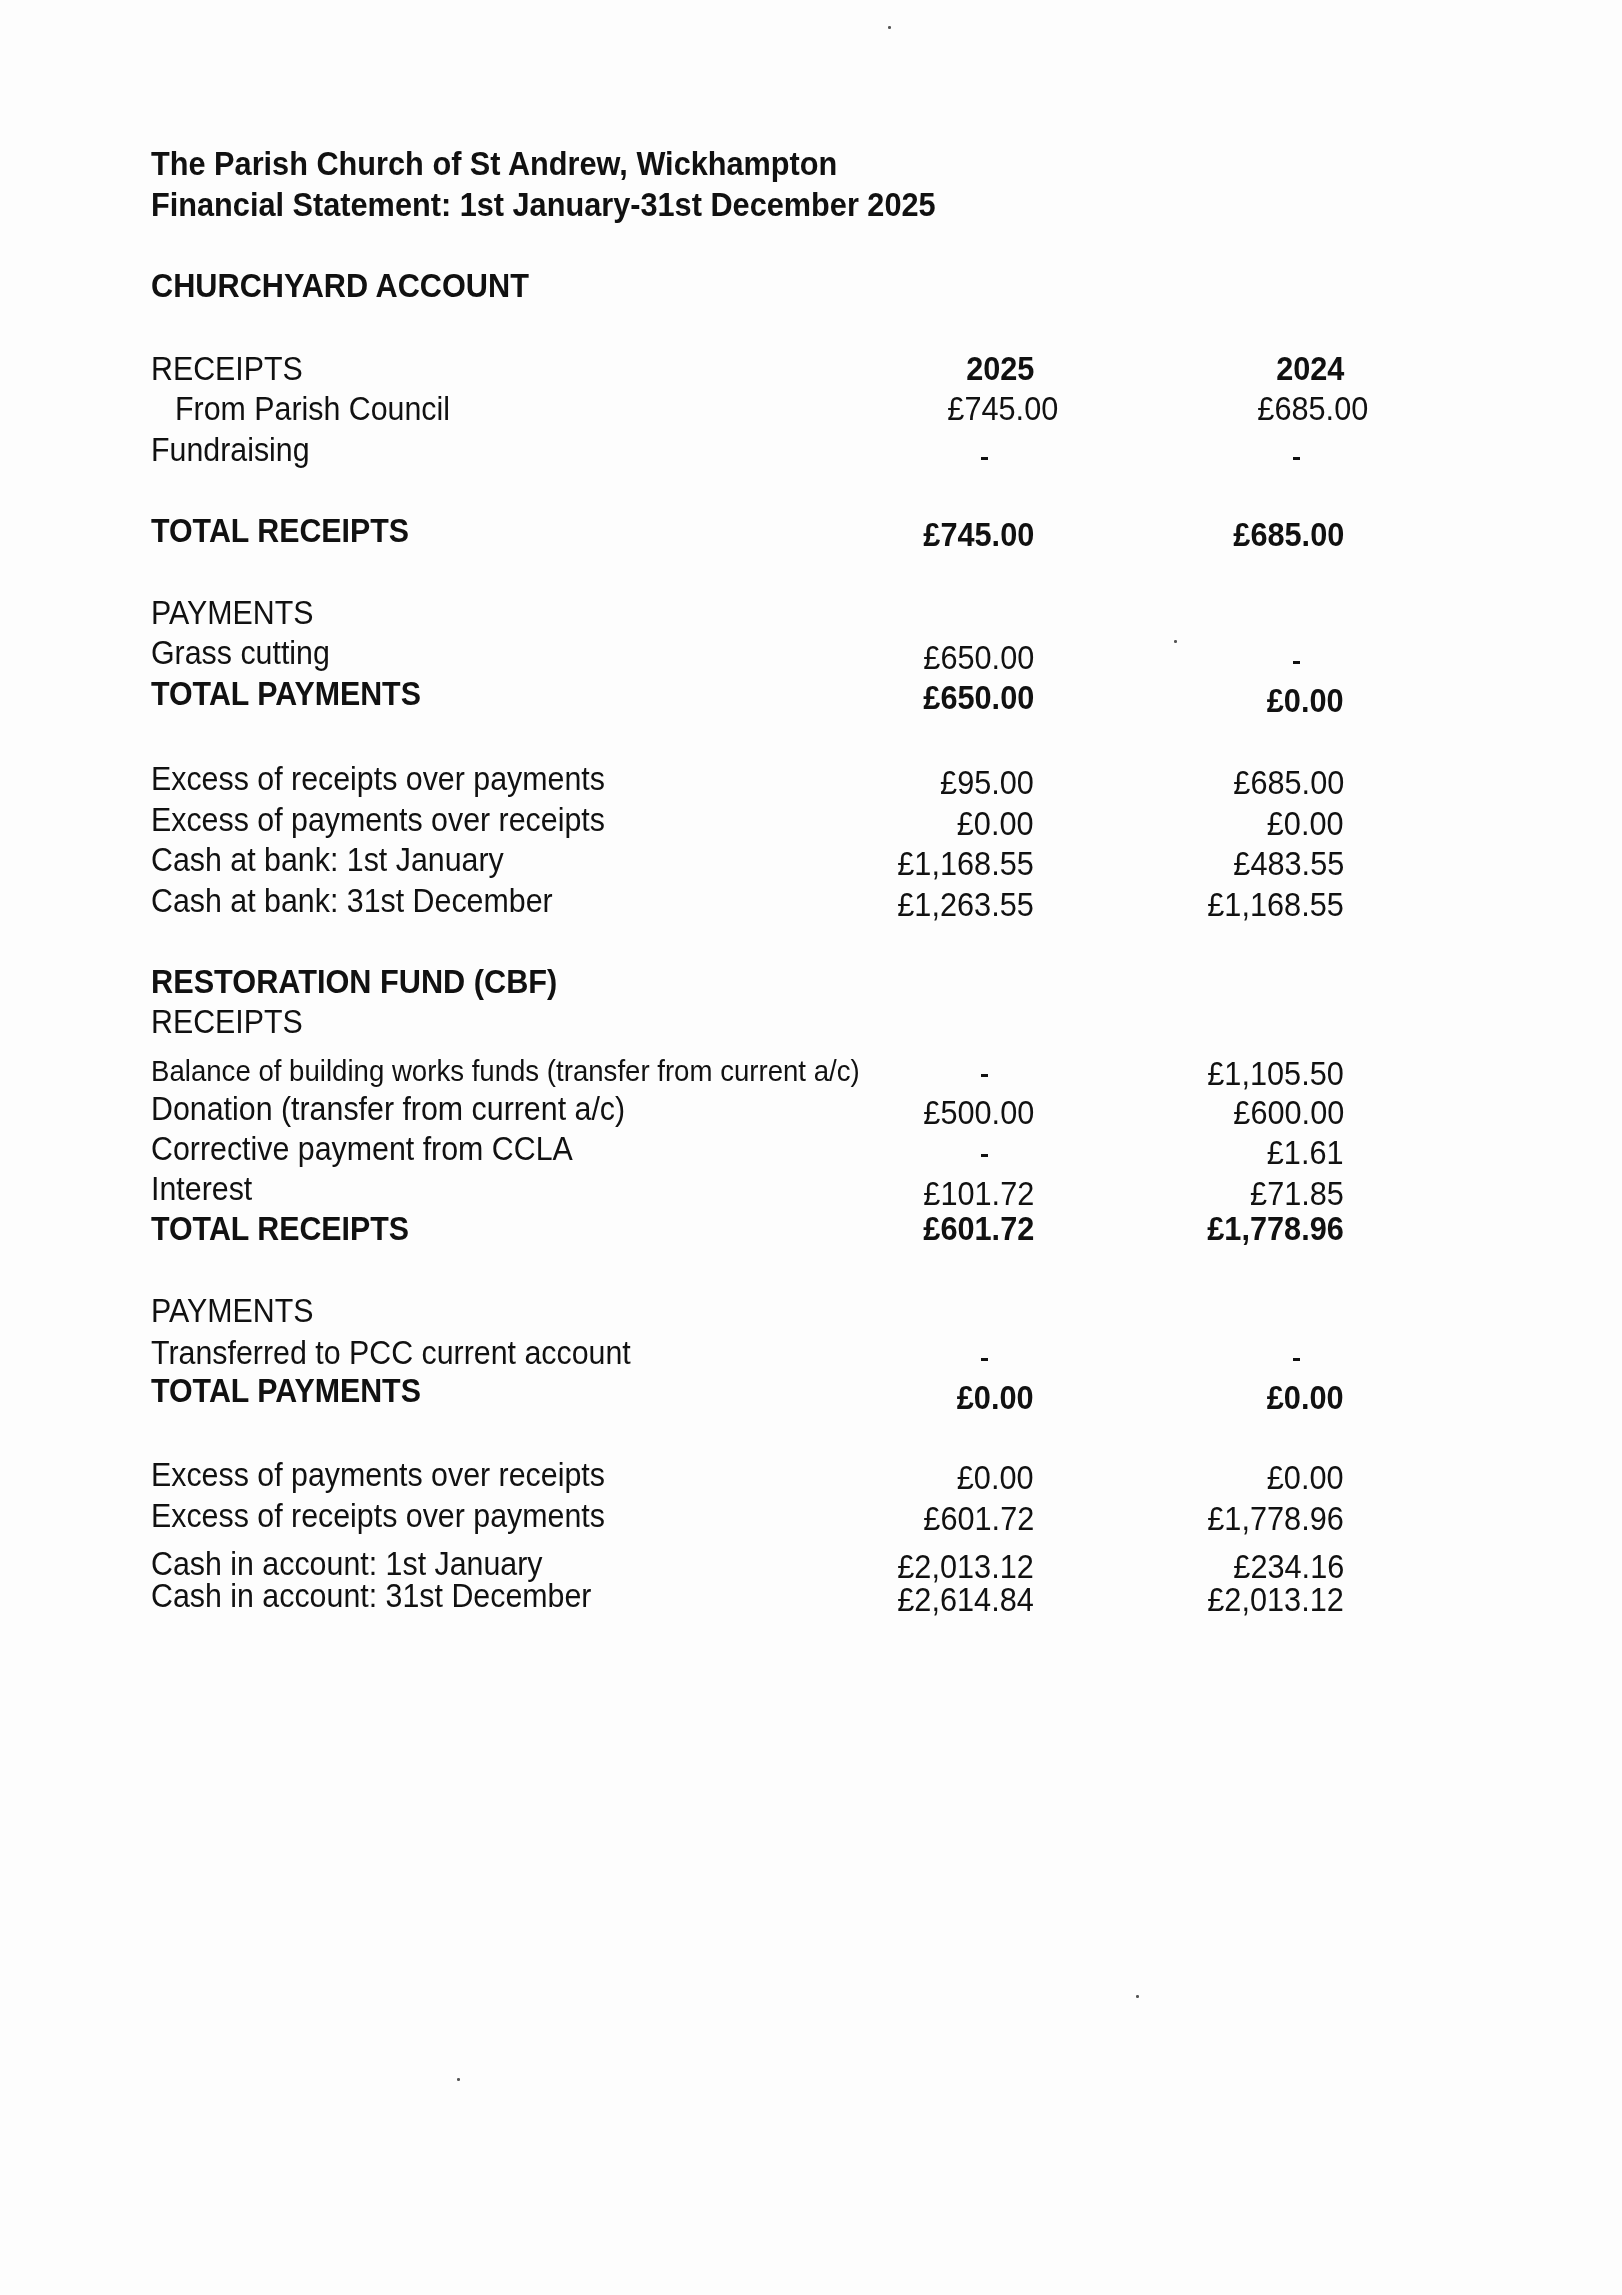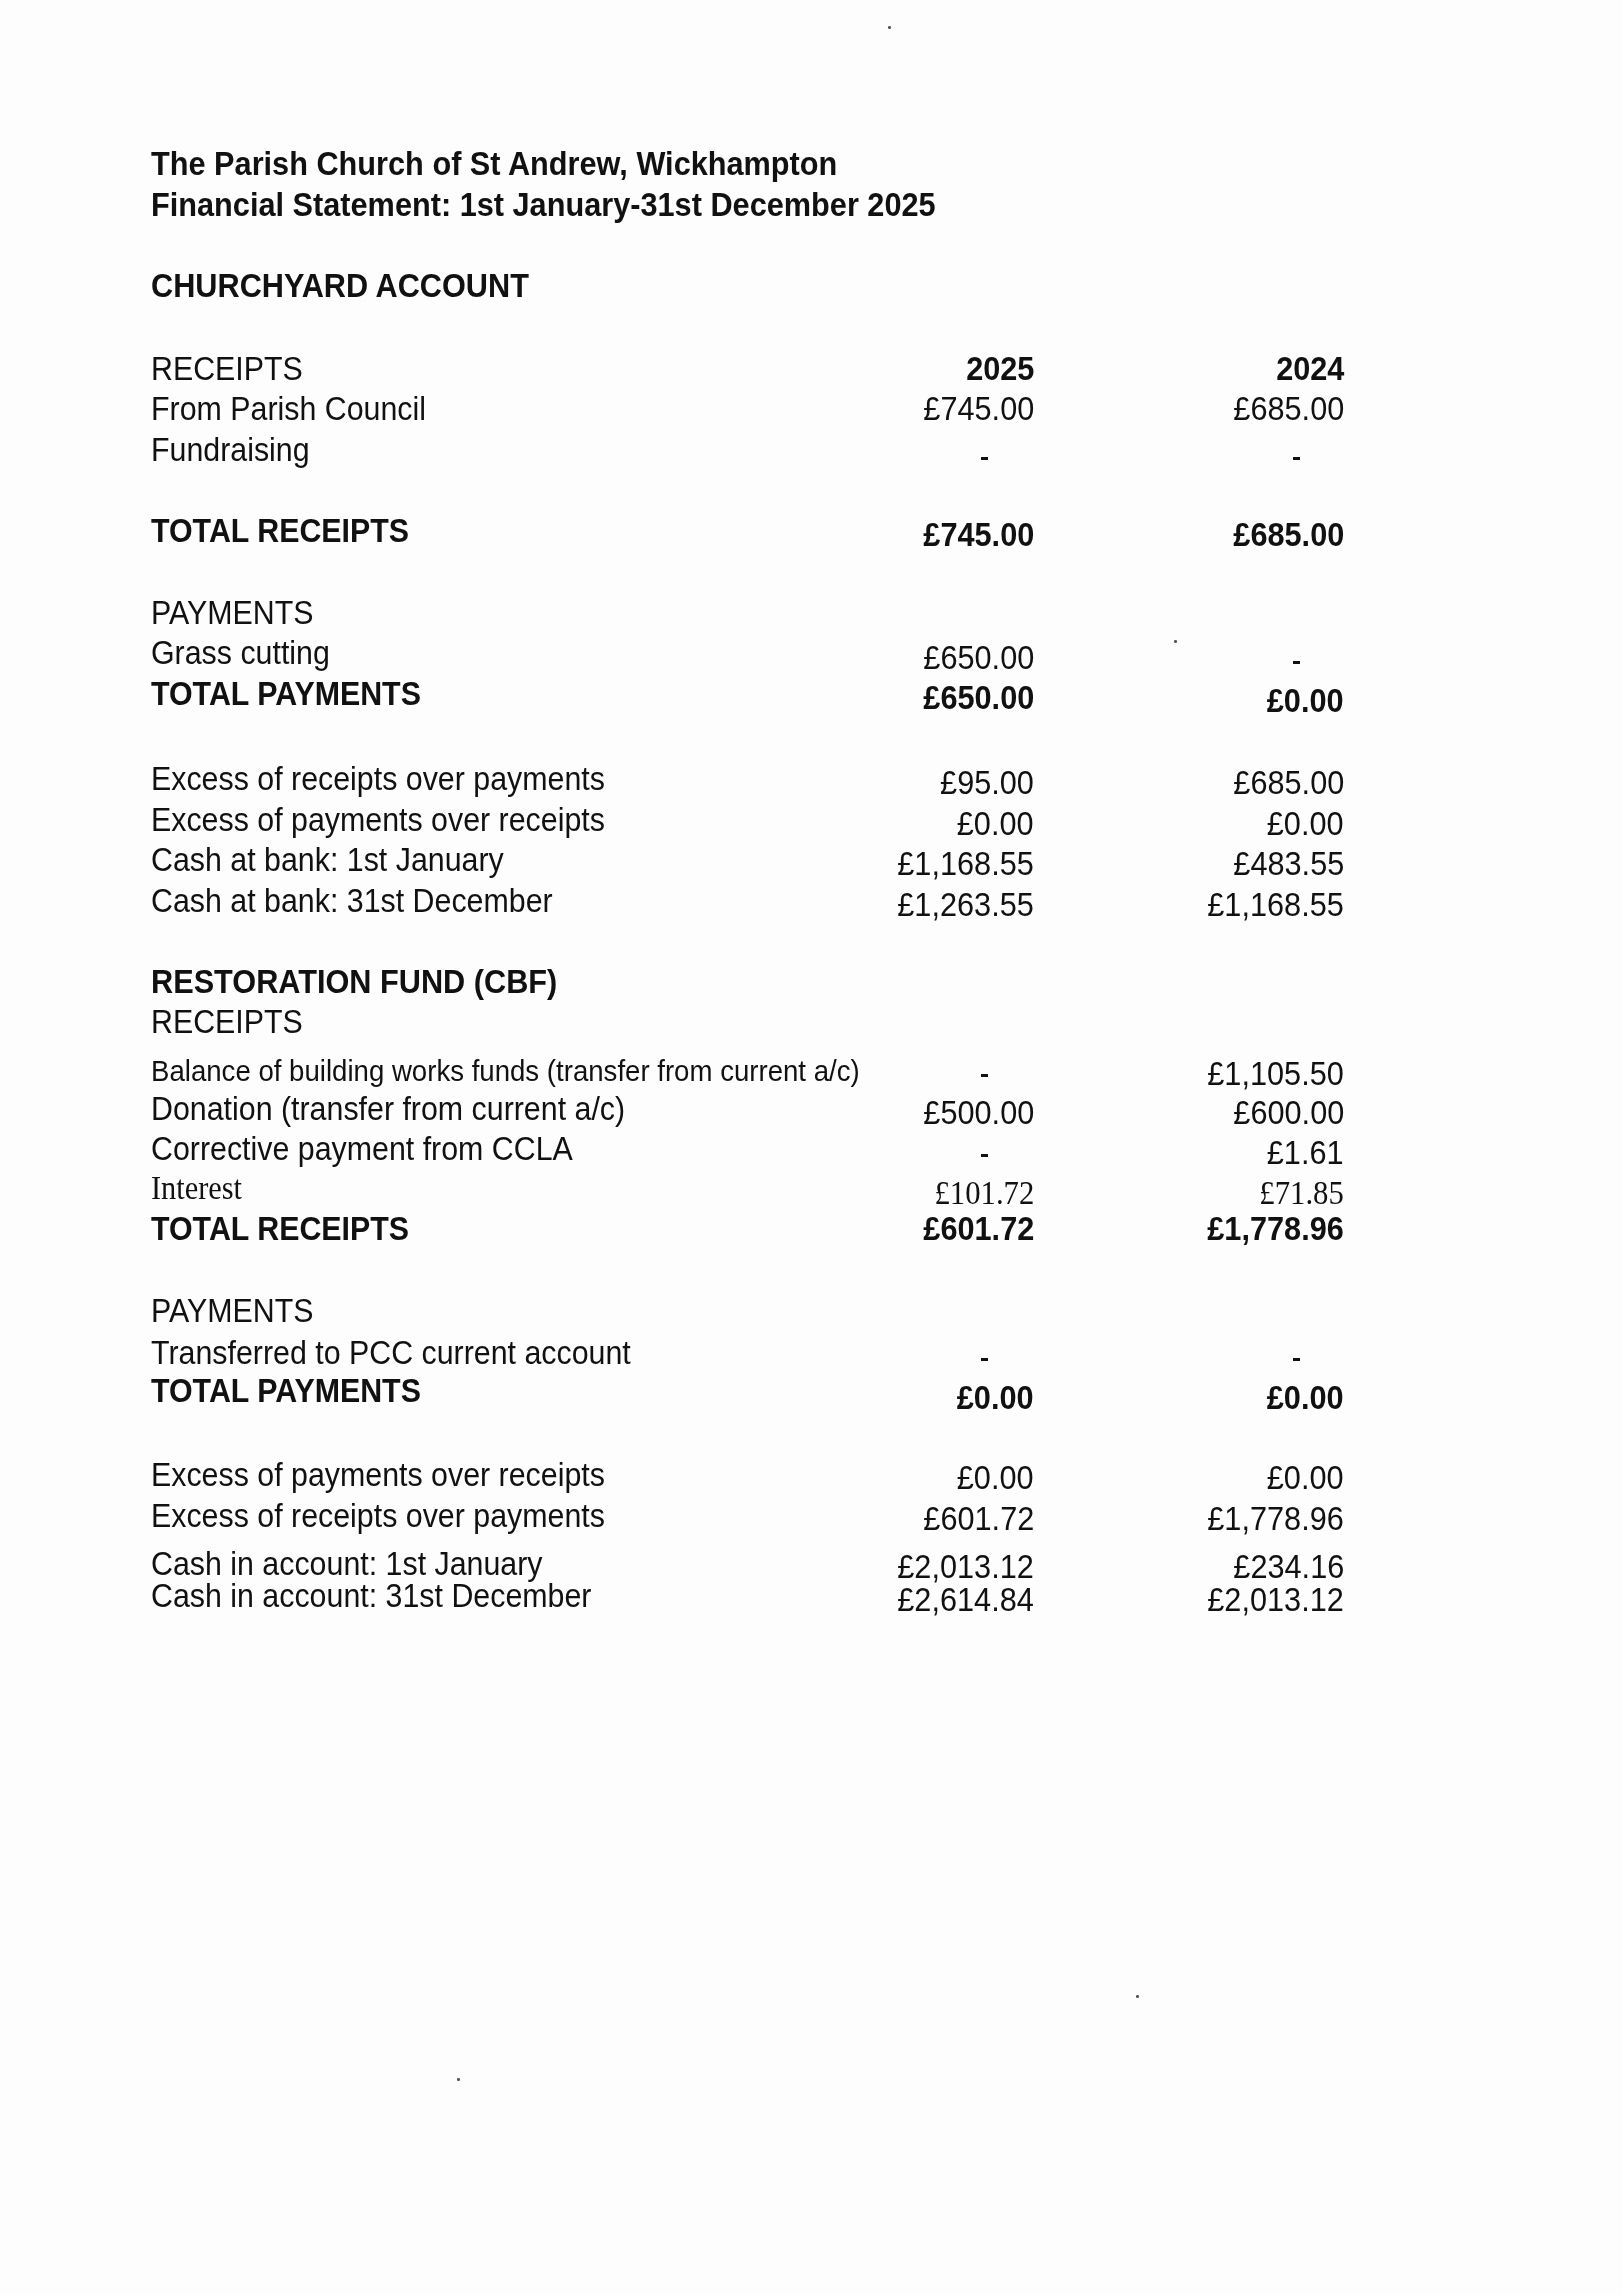--- a/index.html
+++ b/index.html
@@ -91,21 +91,21 @@
   <div class="line title" style="top:185px;">Financial Statement: 1st January-31st December 2025</div>
 
   <div class="line bold" style="top:266px;">CHURCHYARD ACCOUNT</div>
 
   <div class="row header" style="top:348px;">
     <span class="label">RECEIPTS</span>
     <span class="v25">2025</span>
     <span class="v24">2024</span>
   </div>
 
-  <div class="row" style="top:388px;">
+  <div class="row" style="top:388px;margin-left:24px;">
     <span class="label">From Parish Council</span>
     <span class="v25">£745.00</span>
     <span class="v24">£685.00</span>
   </div>
 
   <div class="row" style="top:429px;">
     <span class="label">Fundraising</span>
     <span class="dash25" style="top:27.5px;"></span>
     <span class="dash24" style="top:27.5px;"></span>
   </div>
@@ -174,21 +174,21 @@
     <span class="v25" style="top:3.9px;">£500.00</span>
     <span class="v24" style="top:3.9px;">£600.00</span>
   </div>
 
   <div class="row" style="top:1128px;">
     <span class="label">Corrective payment from CCLA</span>
     <span class="dash25" style="top:26px;"></span>
     <span class="v24" style="top:3.9px;">£1.61</span>
   </div>
 
-  <div class="row" style="top:1168px;font-family:Liberation Serif, serif;">
+  <div class="row" style="top:1168px;">
     <span class="label">Interest</span>
     <span class="v25" style="top:5.2px;">£101.72</span>
     <span class="v24" style="top:5.2px;">£71.85</span>
   </div>
 
   <div class="row total" style="top:1208px;">
     <span class="label">TOTAL RECEIPTS</span>
     <span class="v25">£601.72</span>
     <span class="v24">£1,778.96</span>
   </div>

